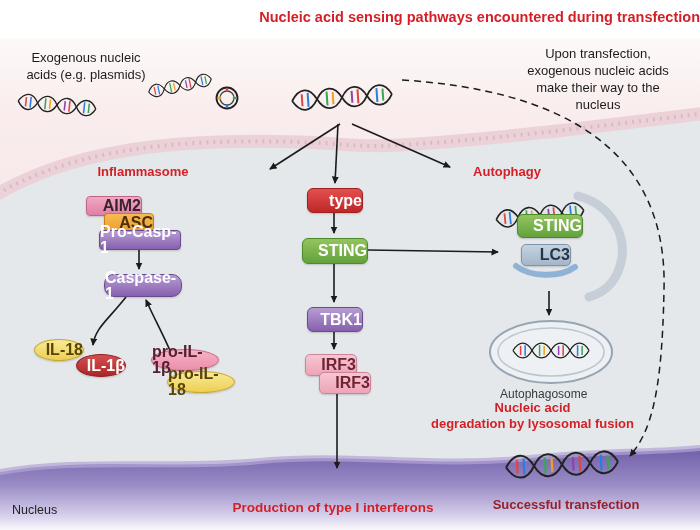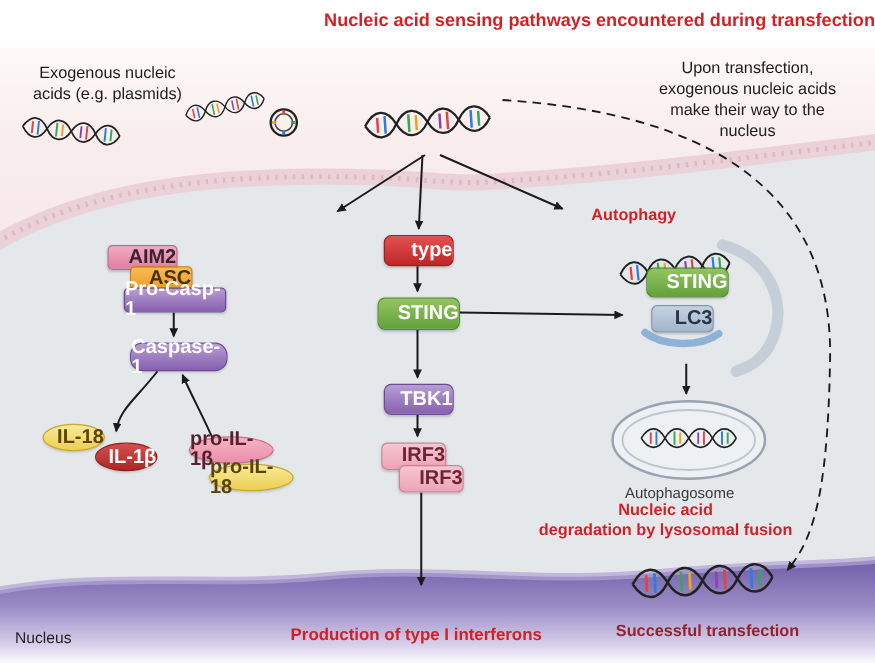--- a/index.html
+++ b/index.html
@@ -138,20 +138,21 @@
 
   <div class="title">Nucleic acid sensing pathways encountered during transfection</div>
 
   <div class="note pre" style="left:6px;top:50px;width:160px">Exogenous nucleic
 acids (e.g. plasmids)</div>
   <div class="note pre" style="left:505px;top:46px;width:186px">Upon transfection,
 exogenous nucleic acids
 make their way to the
 nucleus</div>
 
+  <div class="plabel" style="left:88px;top:164px;width:110px">Inflammasome</div>
   <div class="plabel" style="left:462px;top:164px;width:90px">Autophagy</div>
   <div class="plabel pre" style="left:425px;top:400px;width:215px">Nucleic acid
 degradation by lysosomal fusion</div>
   <div class="plabel" style="left:183px;top:500px;width:300px;font-size:13.5px">Production of type I interferons</div>
   <div class="plabel dark" style="left:480px;top:497px;width:172px">Successful transfection</div>
 
   <div class="caption" style="left:500px;top:387px;width:110px">Autophagosome</div>
   <div class="caption" style="left:12px;top:503px;width:70px;text-align:left;color:#222;font-size:12.5px">Nucleus</div>
 
   <div class="node box-pink" style="left:86px;top:196px;width:54px;height:18px">

